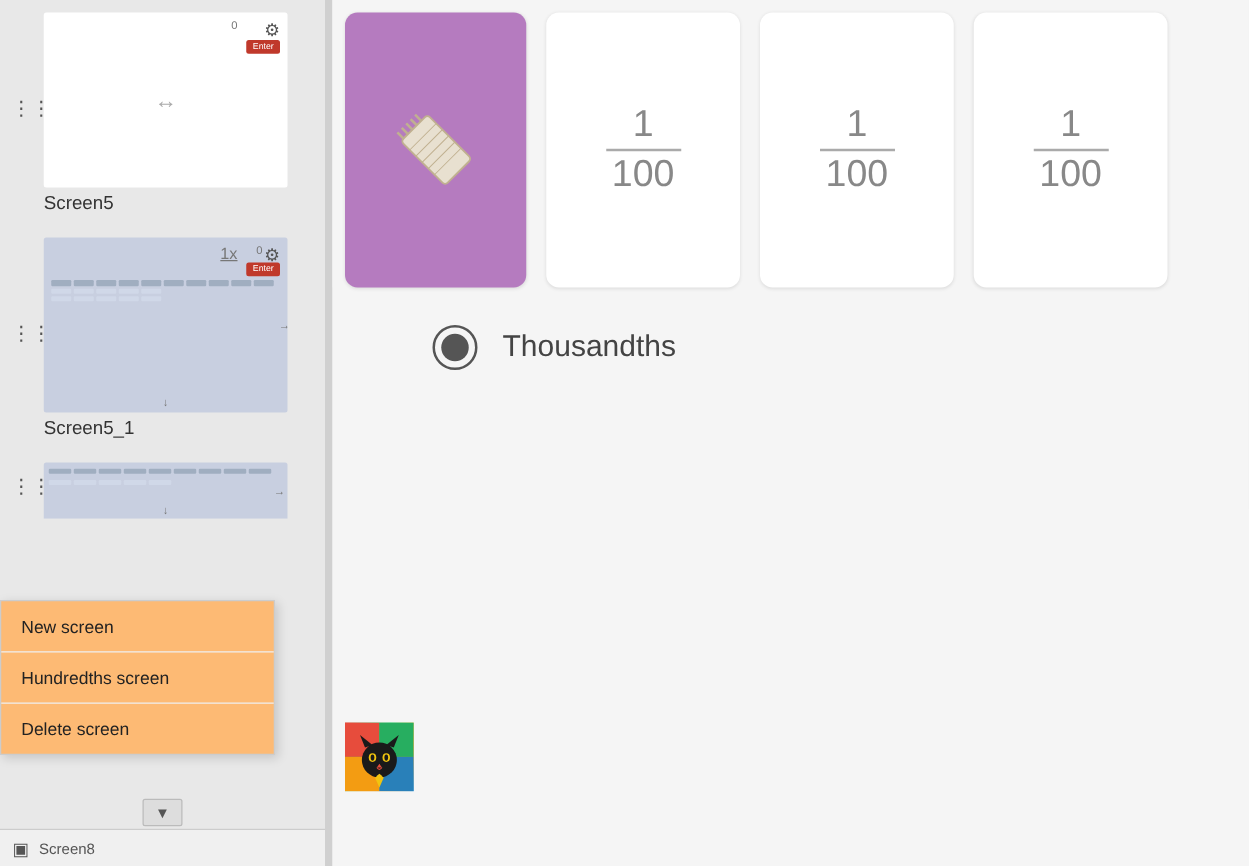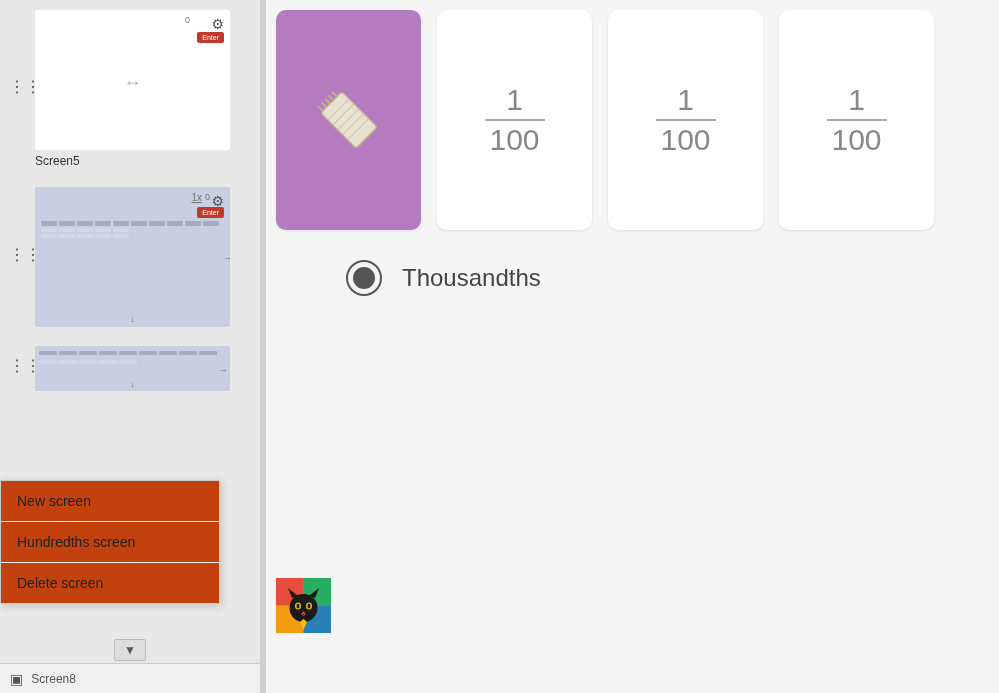--- a/index.html
+++ b/index.html
@@ -66,38 +66,38 @@
     .screen-thumbnail .gear-icon {
       position: absolute;
       top: 6px;
       right: 6px;
       color: #555;
       font-size: 14px;
       cursor: pointer;
     }
 
     .screen-label {
-      font-size: 12px;
+      font-size: 15px;
       color: #333;
       margin-top: 4px;
       margin-left: 0;
     }
 
     
     .screen5-thumb {
       background: #fff;
     }
 
     
     .context-menu {
       position: absolute;
       left: 0;
       top: 480px;
       width: 220px;
-      background: #c2410c;
+      background: #fdba74;
       border: 1px solid #ccc;
       box-shadow: 2px 2px 8px rgba(0,0,0,0.15);
       z-index: 100;
     }
 
     .context-menu-item {
       padding: 12px 16px;
       font-size: 14px;
       color: #222;
       cursor: pointer;
@@ -304,21 +304,21 @@
         <span style="color:#aaa;font-size:18px;">↔</span>
       </div>
       <div class="screen-label">Screen5</div>
     </div>
 
     <div class="screen-item" style="margin-top:4px;">
       <button class="dots-btn">⋮⋮</button>
       <div class="screen-thumbnail screen5_1-thumb">
         <span class="gear-icon">⚙</span>
 
-        <div style="position:absolute;top:5px;right:28px;font-size:10px;color:#777;text-decoration:underline;">1x</div>
+        <div style="position:absolute;top:5px;right:40px;font-size:13px;color:#777;text-decoration:underline;">1x</div>
         <div style="position:absolute;top:5px;right:20px;font-size:9px;color:#777;">0</div>
         <div style="position:absolute;top:20px;right:6px;background:#c0392b;color:white;font-size:7px;padding:2px 5px;border-radius:2px;">Enter</div>
 
         <div style="margin-top:28px;width:100%;padding:2px;">
           <div class="thumb-row-labels" style="display:flex;gap:2px;flex-wrap:wrap;">
             <div style="width:16px;height:5px;background:#a0aec0;border-radius:1px;"></div>
             <div style="width:16px;height:5px;background:#a0aec0;border-radius:1px;"></div>
             <div style="width:16px;height:5px;background:#a0aec0;border-radius:1px;"></div>
             <div style="width:16px;height:5px;background:#a0aec0;border-radius:1px;"></div>
             <div style="width:16px;height:5px;background:#a0aec0;border-radius:1px;"></div>
@@ -343,20 +343,21 @@
               <div style="width:16px;height:4px;background:#d0d8e8;border-radius:1px;"></div>
               <div style="width:16px;height:4px;background:#d0d8e8;border-radius:1px;"></div>
             </div>
           </div>
         </div>
 
         <div style="position:absolute;right:-2px;top:50%;transform:translateY(-50%);font-size:9px;color:#777;">→</div>
 
         <div style="position:absolute;bottom:3px;left:50%;transform:translateX(-50%);font-size:9px;color:#777;">↓</div>
       </div>
+      <div class="screen-label">Screen5_1</div>
     </div>
 
     <div class="screen-item" style="margin-top:4px;height:55px;overflow:hidden;position:relative;">
       <button class="dots-btn" style="top:30px;">⋮⋮</button>
 
       <div style="width:195px;height:45px;background:#c8cfe0;border-radius:2px 2px 0 0;position:relative;overflow:hidden;">
 
         <div style="position:absolute;top:5px;left:4px;right:4px;display:flex;flex-wrap:wrap;gap:2px;">
           <div style="width:18px;height:4px;background:#a0aec0;border-radius:1px;"></div>
           <div style="width:18px;height:4px;background:#a0aec0;border-radius:1px;"></div>

